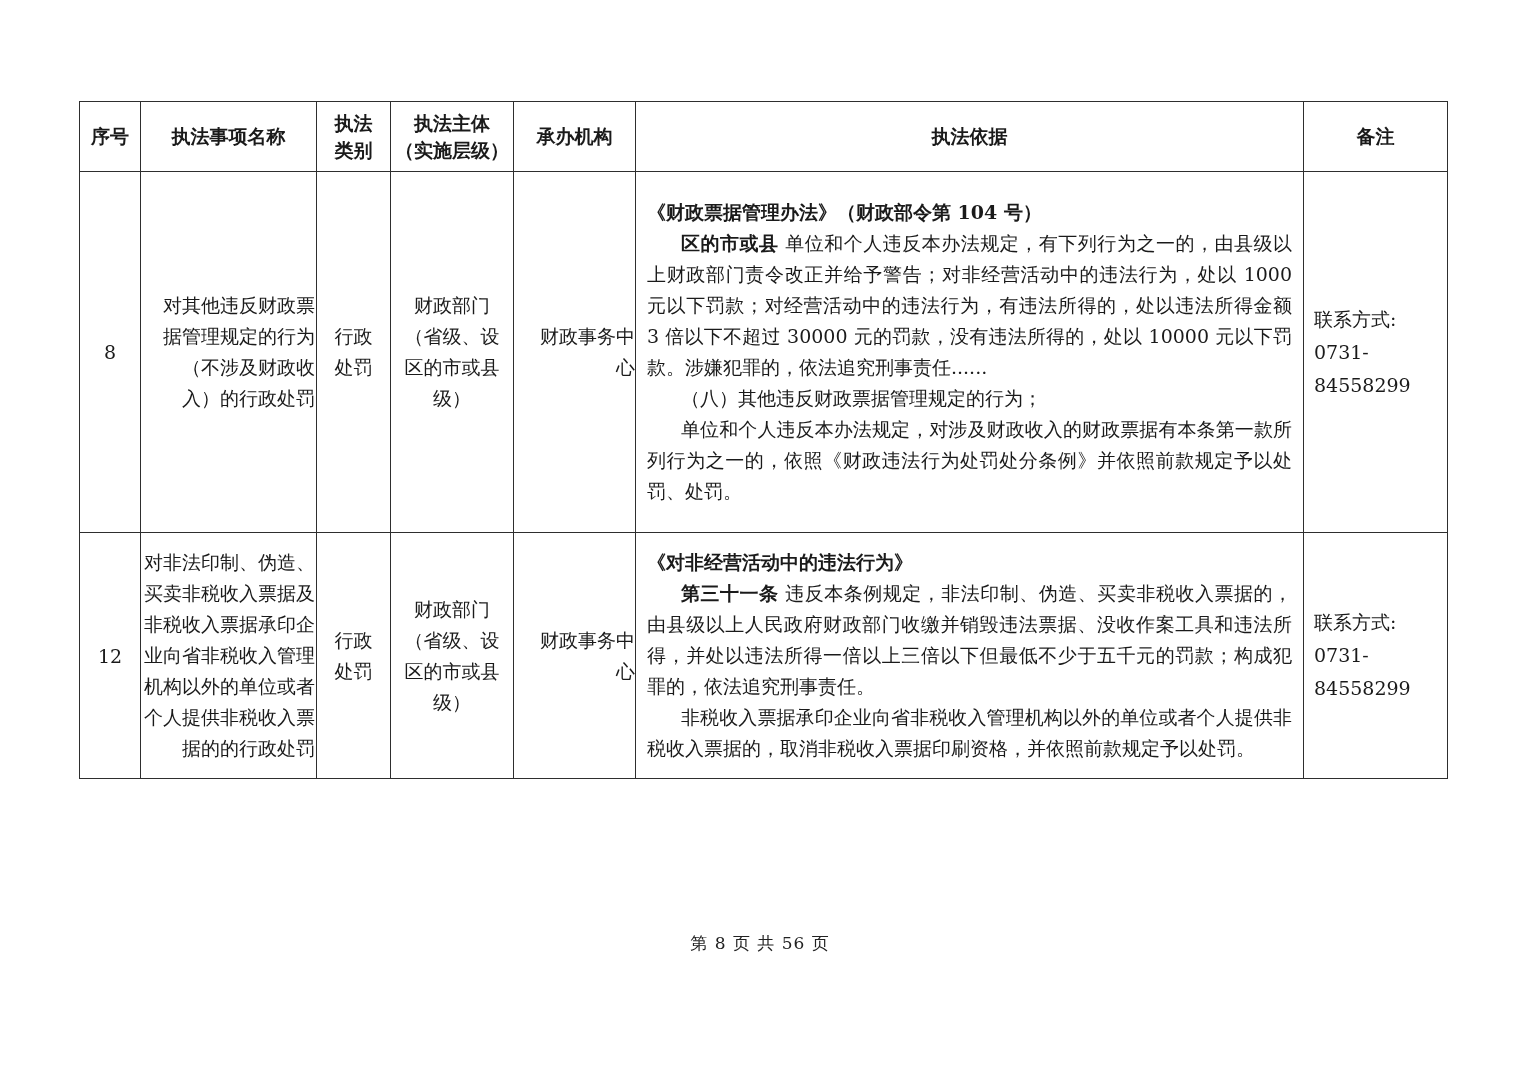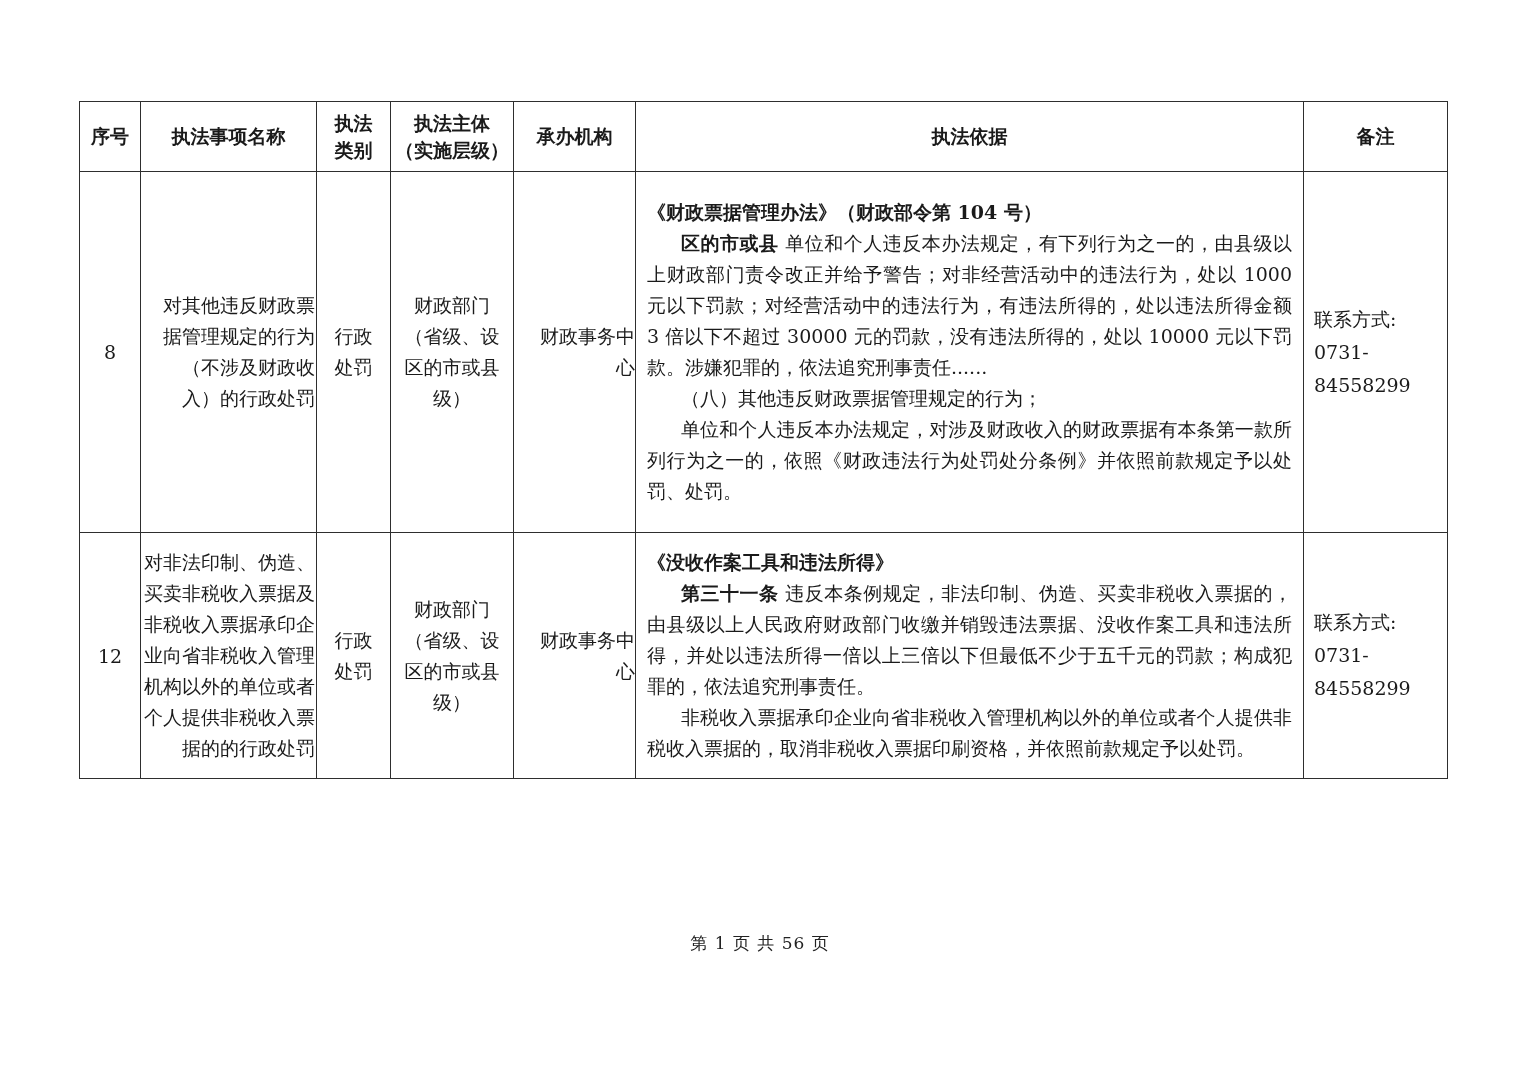--- a/index.html
+++ b/index.html
@@ -148,27 +148,27 @@
 （省级、设
 区的市或县
 级）</div>
           </td>
     <td class="c-agency">
             <div class="pre agency">财政事务中
 心</div>
           </td>
     <td class="c-basis">
             <div class="basis">
-              <div class="para title"><b>《没收作案工具和违法所得》</b></div>
+              <div class="para title"><b>《对非经营活动中的违法行为》</b></div>
               <div class="para indent"><b>第三十一条</b> 违反本条例规定，非法印制、伪造、买卖非税收入票据的，由县级以上人民政府财政部门收缴并销毁违法票据、没收作案工具和违法所得，并处以违法所得一倍以上三倍以下但最低不少于五千元的罚款；构成犯罪的，依法追究刑事责任。</div>
               <div class="para indent">非税收入票据承印企业向省非税收入管理机构以外的单位或者个人提供非税收入票据的，取消非税收入票据印刷资格，并依照前款规定予以处罚。</div>
             </div>
           </td>
     <td class="c-note">
       <div class="note-line note-label">联系方式:</div>
       <div class="note-line note-value">0731-84558299</div>
     </td>
   </tr>
       </tbody>
   </table>
 
-  <div class="page-footer">第 1 页 共 56 页</div>
+  <div class="page-footer">第 8 页 共 56 页</div>
 </div>
 
 </body></html>

